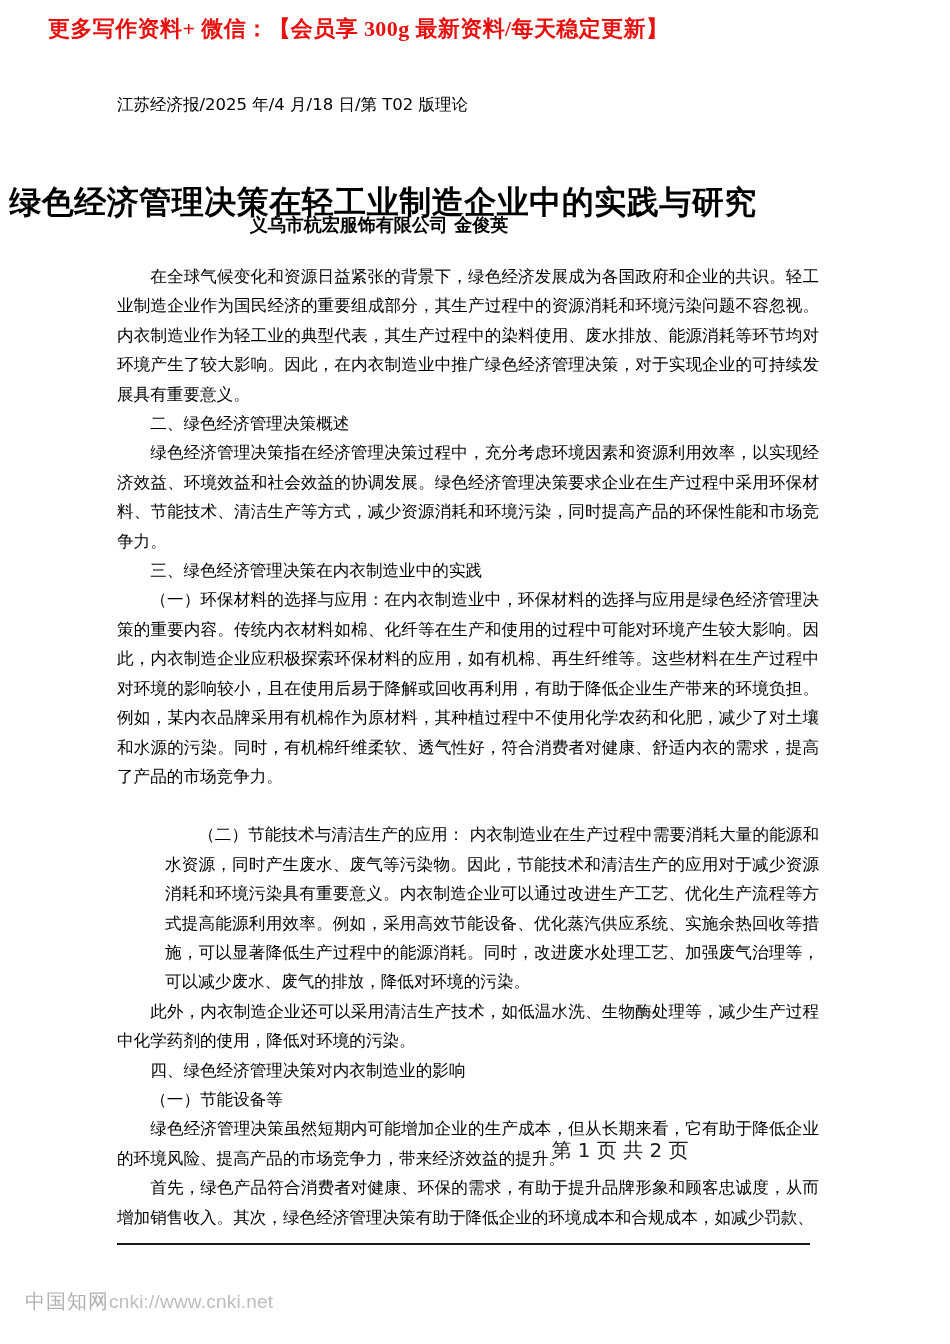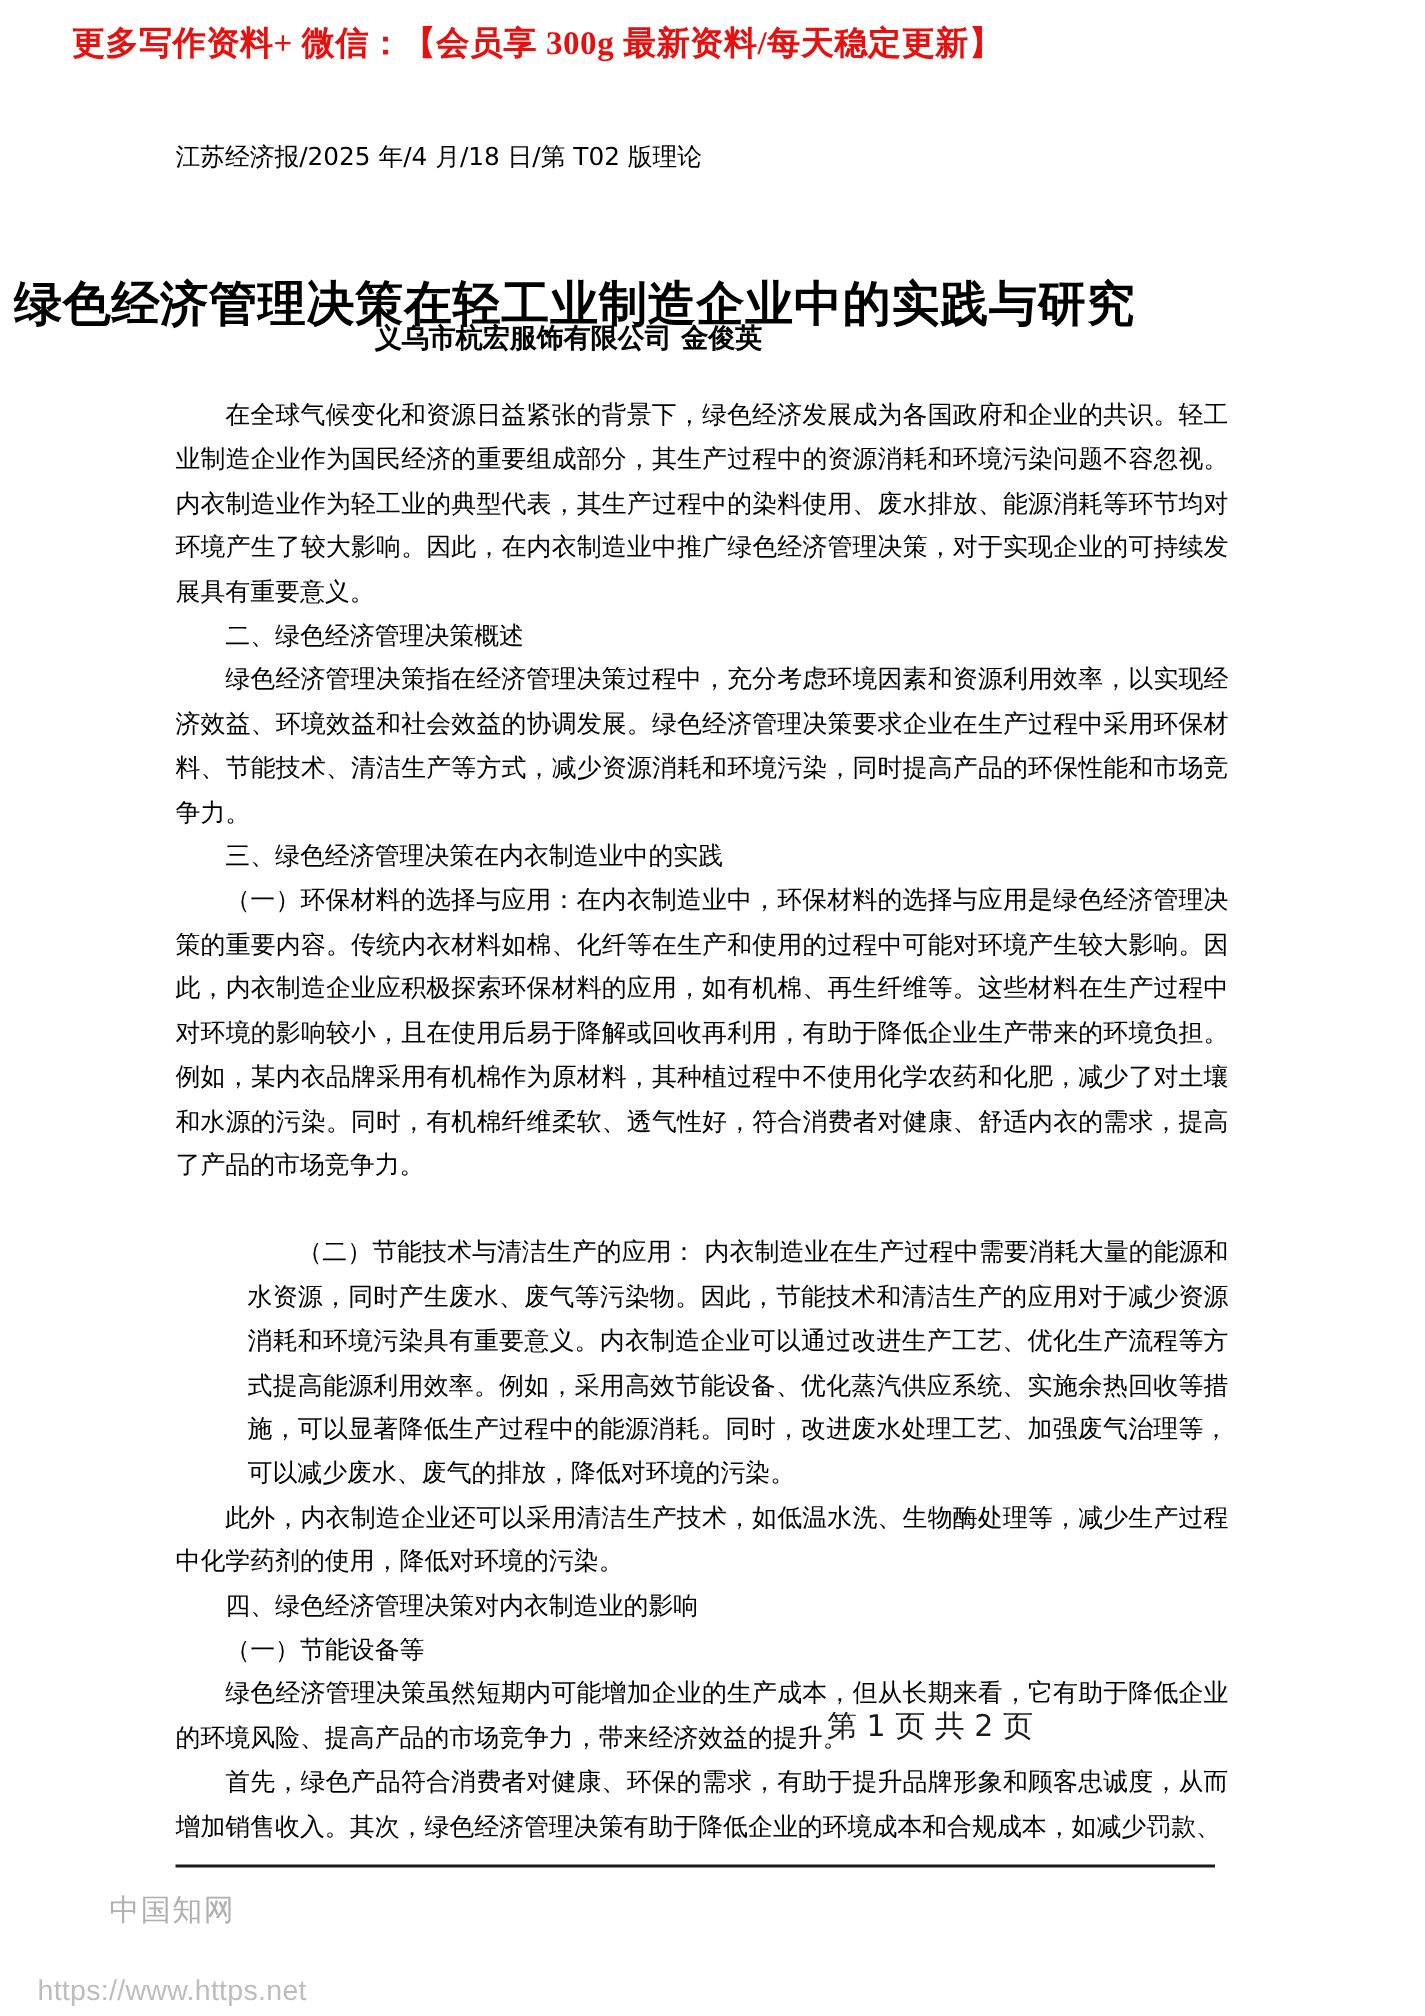--- a/index.html
+++ b/index.html
@@ -113,26 +113,24 @@
     left: 117px;
     top: 1243px;
     width: 693px;
     height: 2px;
     background: #1c1c1c;
   }
 
   .watermark {
     position: absolute;
     left: 25px;
-    top: 1260px;
+    top: 1288px;
     display: flex;
     align-items: center;
-    gap: 30px;
     color: #b3b3b3;
-    flex-direction: column;
   }
   .watermark .wm-logo {
     font-size: 20px;
     letter-spacing: 1px;
     font-family: "DejaVu Sans", "Liberation Sans", sans-serif;
     color: #b0b0b0;
   }
   .watermark .wm-url {
     font-size: 19px;
     letter-spacing: 0.2px;
@@ -166,16 +164,16 @@
     <p>绿色经济管理决策虽然短期内可能增加企业的生产成本，但从长期来看，它有助于降低企业的环境风险、提高产品的市场竞争力，带来经济效益的提升。</p>
     <p>首先，绿色产品符合消费者对健康、环保的需求，有助于提升品牌形象和顾客忠诚度，从而增加销售收入。其次，绿色经济管理决策有助于降低企业的环境成本和合规成本，如减少罚款、</p>
   </div>
 
   <div class="page-footer">第 1 页 共 2 页</div>
 
   <div class="divider"></div>
 
   <div class="watermark">
     <span class="wm-logo">中国知网</span>
-    <span class="wm-url">https://www.https.net</span>
+    <span class="wm-url">cnki://www.cnki.net</span>
   </div>
 
 </div>
 
 </body></html>

